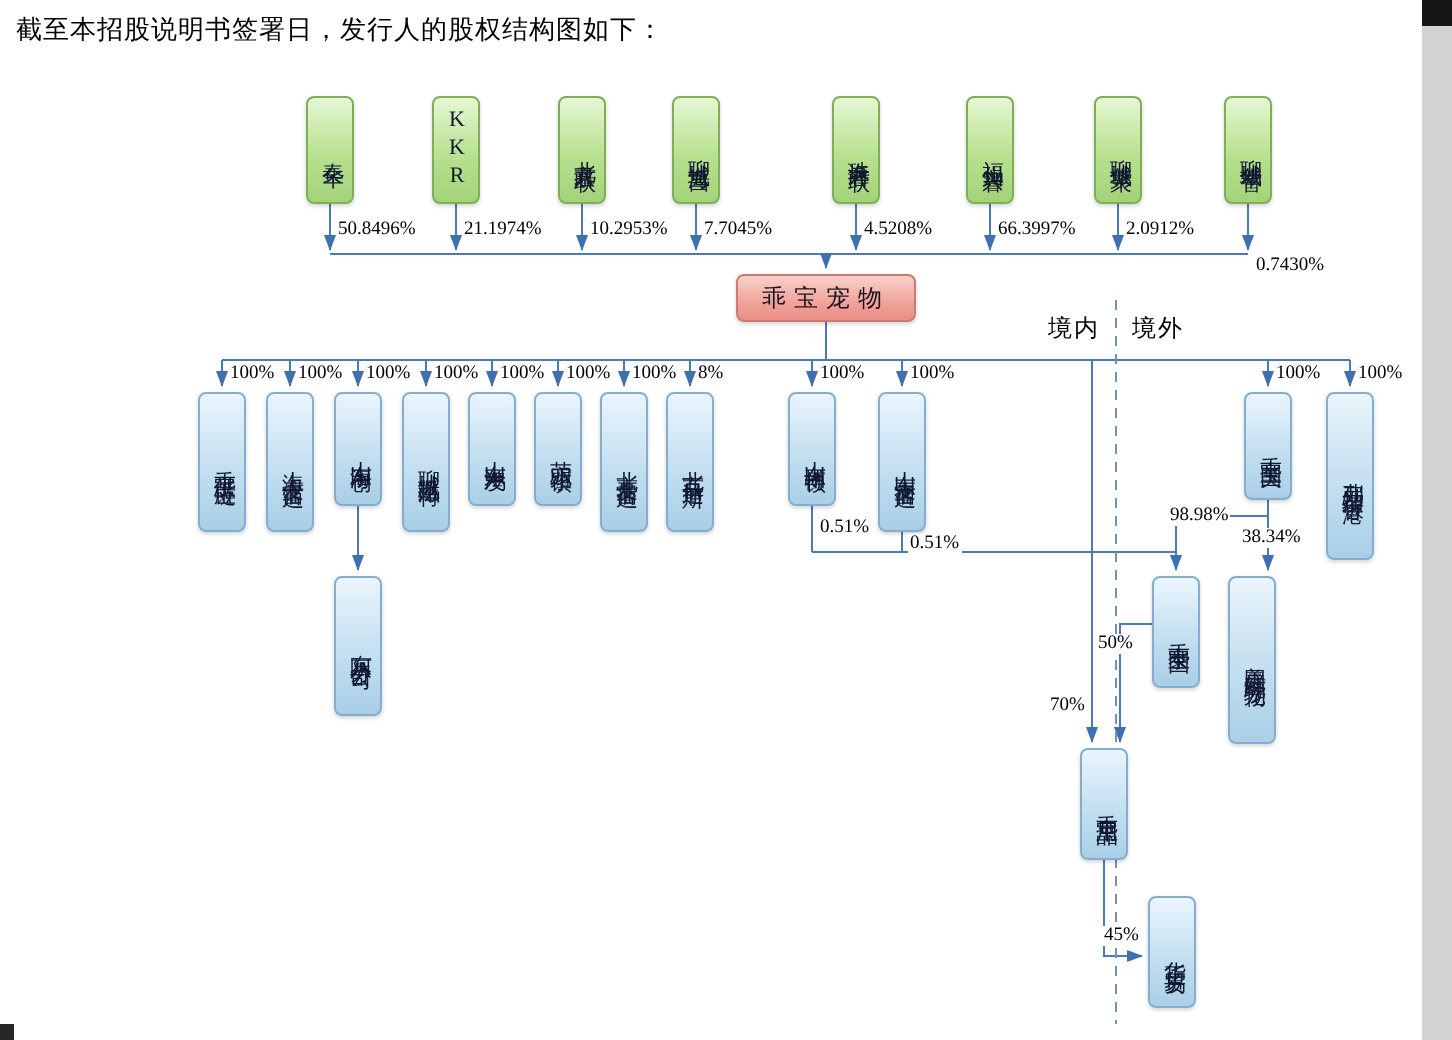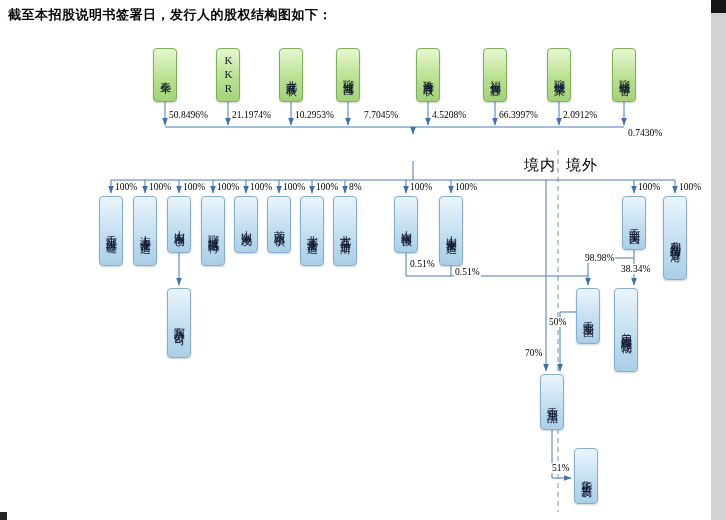--- a/index.html
+++ b/index.html
@@ -1,30 +1,30 @@
 <!DOCTYPE html>
 <html><head>
 <meta charset="utf-8">
 <style>
   html,body { margin:0; padding:0; background:#fff; font-family:"Liberation Serif", serif; }
   .canvas { position:relative; width:726px; height:520px; background:#ffffff; overflow:hidden; }
-  .title { position:absolute; left:8px; top:6px; font-size:13px; font-weight:bold; color:#000; letter-spacing:0.5px; }
+  .title { position:absolute; left:8px; top:6px; font-size:13px; font-weight:normal; color:#000; letter-spacing:0.5px; }
   svg.lines { position:absolute; left:0; top:0; z-index:1; }
   .box { position:absolute; z-index:2; width:24px; border:1px solid #85aecd; border-radius:4px;
          display:flex; align-items:center; justify-content:center;
          font-size:11px; color:#101830; box-shadow:0 1px 2px rgba(0,0,0,.18); box-sizing:border-box; }
   .vtext { display:block; writing-mode:vertical-rl; text-orientation:upright; letter-spacing:2px; line-height:1; }
   .green { background:linear-gradient(to bottom,#e6f6d2 0%,#b8e190 55%,#a3d279 100%); border-color:#7fae58; }
   .blue  { background:linear-gradient(to bottom,#eaf5fc 0%,#c0ddef 60%,#a9cfe6 100%); border-color:#84add0; }
   .red-box { position:absolute; z-index:2; width:90px; height:24px; border:1px solid #c97c70; border-radius:4px;
              background:linear-gradient(to bottom,#f8d2cb 0%,#f0a39a 60%,#ea8e84 100%);
              display:flex; align-items:center; justify-content:center;
              font-size:12px; letter-spacing:4px; color:#20101a; box-shadow:0 1px 2px rgba(0,0,0,.18); box-sizing:border-box; }
   .pct { position:absolute; z-index:3; font-size:9.5px; line-height:1.1; color:#000; background:#fff; padding:0 1px; white-space:nowrap; }
-  .region { position:absolute; z-index:3; font-size:15px; color:#000; letter-spacing:1px; white-space:nowrap; }
+  .region { position:absolute; z-index:3; font-size:12px; color:#000; letter-spacing:1px; white-space:nowrap; }
   .right-strip { position:absolute; right:0; top:0; width:15px; height:520px; background:#d2d2d2; z-index:4; }
   .corner-mark-tr { position:absolute; right:0; top:0; width:15px; height:13px; background:#161616; z-index:5; }
   .corner-mark-bl { position:absolute; left:0; bottom:0; width:7px; height:8px; background:#262626; z-index:5; }
 </style>
 </head>
 <body>
 
 <div class="canvas">
 
   <div class="title">截至本招股说明书签署日，发行人的股权结构图如下：</div>
@@ -106,26 +106,29 @@
   <div class="box green" style="left:547px;top:48px;height:54px">
       <span class="vtext">聊城华聚</span>
     </div>
   <div class="box green" style="left:612px;top:48px;height:54px">
       <span class="vtext">聊城华智</span>
     </div>
 
   <div class="pct" style="left:168px;top:110px">50.8496%</div>
   <div class="pct" style="left:231px;top:110px">21.1974%</div>
   <div class="pct" style="left:294px;top:110px">10.2953%</div>
-  <div class="pct" style="left:363px;top:110px">7.7045%</div>
+  <div class="pct" style="left:351px;top:110px">7.7045%</div>
   <div class="pct" style="left:431px;top:110px">4.5208%</div>
   <div class="pct" style="left:498px;top:110px">66.3997%</div>
   <div class="pct" style="left:562px;top:110px">2.0912%</div>
   <div class="pct" style="left:627px;top:128px">0.7430%</div>
 
+  <div class="red-box" style="left:368px;top:137px">
+      <span>乖宝宠物</span>
+    </div>
 
   <div class="box blue" style="left:99px;top:196px;height:70px">
       <span class="vtext">乖宝供应链</span>
     </div>
   <div class="box blue" style="left:133px;top:196px;height:70px">
       <span class="vtext">上海麦富迪</span>
     </div>
   <div class="box blue" style="left:167px;top:196px;height:57px">
       <span class="vtext">山东海创</span>
     </div>
@@ -190,19 +193,19 @@
   <div class="box blue" style="left:574px;top:448px;height:56px">
       <span class="vtext">华正贸易</span>
     </div>
 
   <div class="pct" style="left:637px;top:182px">100%</div>
   <div class="pct" style="left:678px;top:182px">100%</div>
   <div class="pct" style="left:584px;top:253px">98.98%</div>
   <div class="pct" style="left:620px;top:264px">38.34%</div>
   <div class="pct" style="left:548px;top:317px">50%</div>
   <div class="pct" style="left:524px;top:348px">70%</div>
-  <div class="pct" style="left:551px;top:463px">51%</div>
+  <div class="pct" style="left:551px;top:463px">45%</div>
 
   <div class="right-strip"></div>
   <div class="corner-mark-tr"></div>
   <div class="corner-mark-bl"></div>
 
 </div>
 
 </body></html>

